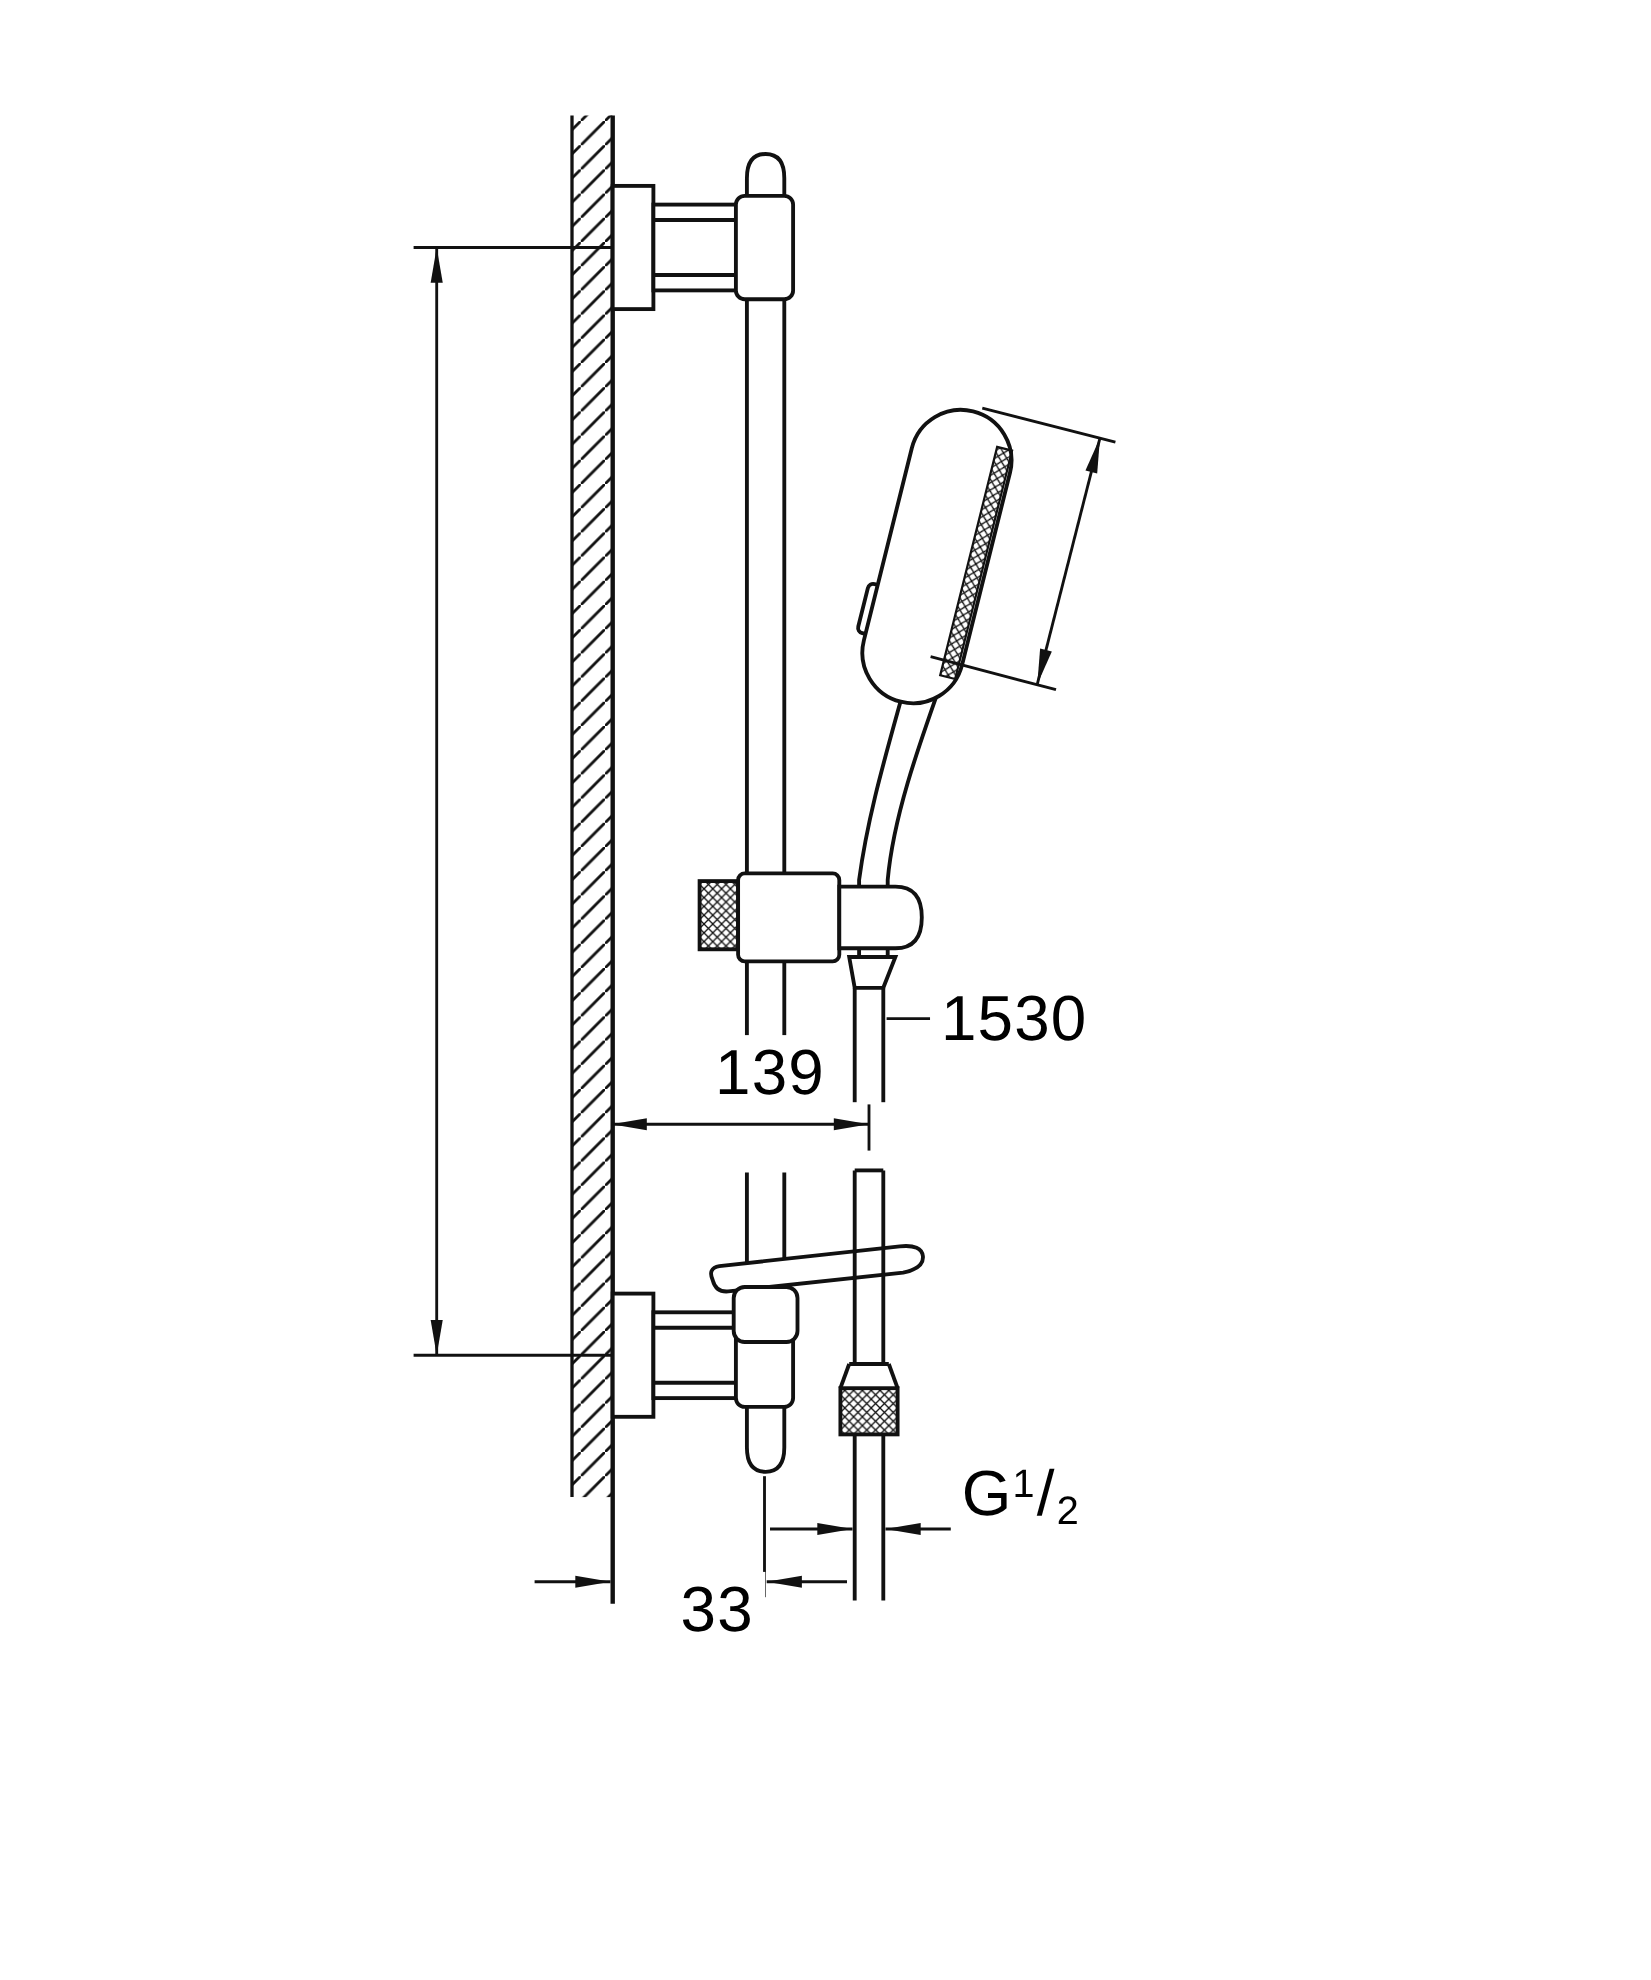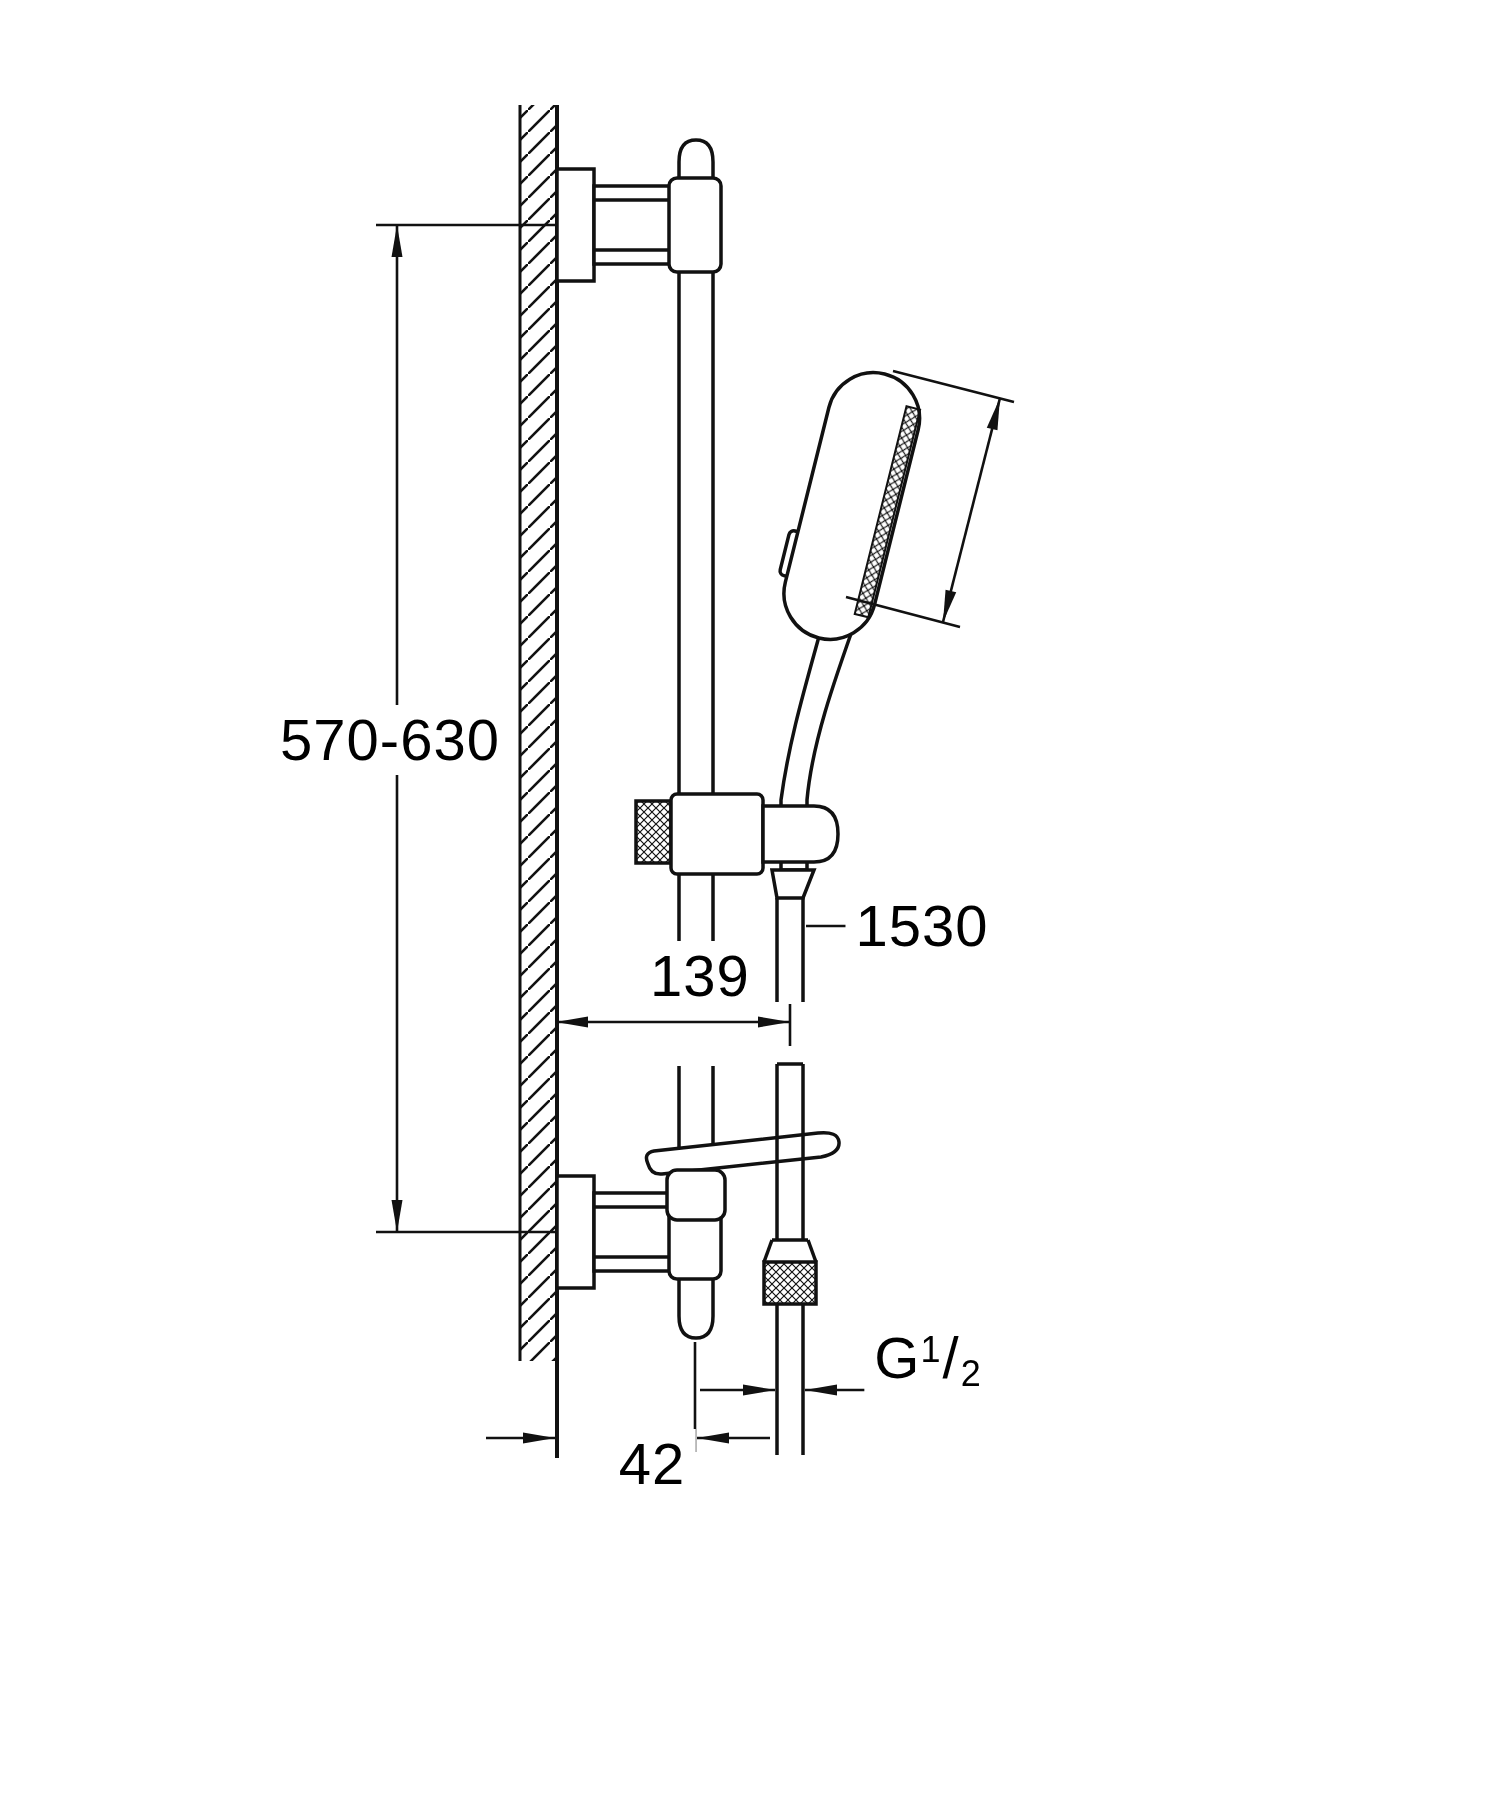--- a/index.html
+++ b/index.html
@@ -124,26 +124,25 @@
 
     <line x1="700" y1="1390" x2="775" y2="1390" marker-end="url(#arrow)"></line>
     <line x1="882" y1="1390" x2="805" y2="1390" marker-end="url(#arrow)"></line>
 
     <line x1="695" y1="1342" x2="695" y2="1452"></line>
     <line x1="486" y1="1438" x2="555" y2="1438" marker-end="url(#arrow)"></line>
     <line x1="770" y1="1438" x2="697" y2="1438" marker-end="url(#arrow)"></line>
   </g>
 </svg>
 
-<div class="dim-label" style="left:390px;top:740px;">570-630</div>
 
 
 <div class="dim-label" style="left:922px;top:926px;">1530</div>
 
 <div class="dim-label" style="left:700px;top:976px;">139</div>
 
-<div class="dim-label" style="left:652px;top:1464px;">42</div>
+<div class="dim-label" style="left:652px;top:1464px;">33</div>
 
 <div class="dim-label" style="left:928px;top:1358px;">
   <span>G</span><span class="sup">1</span><span class="slash">/</span><span class="sub">2</span>
 </div>
 
 </div>
 
 </body></html>

